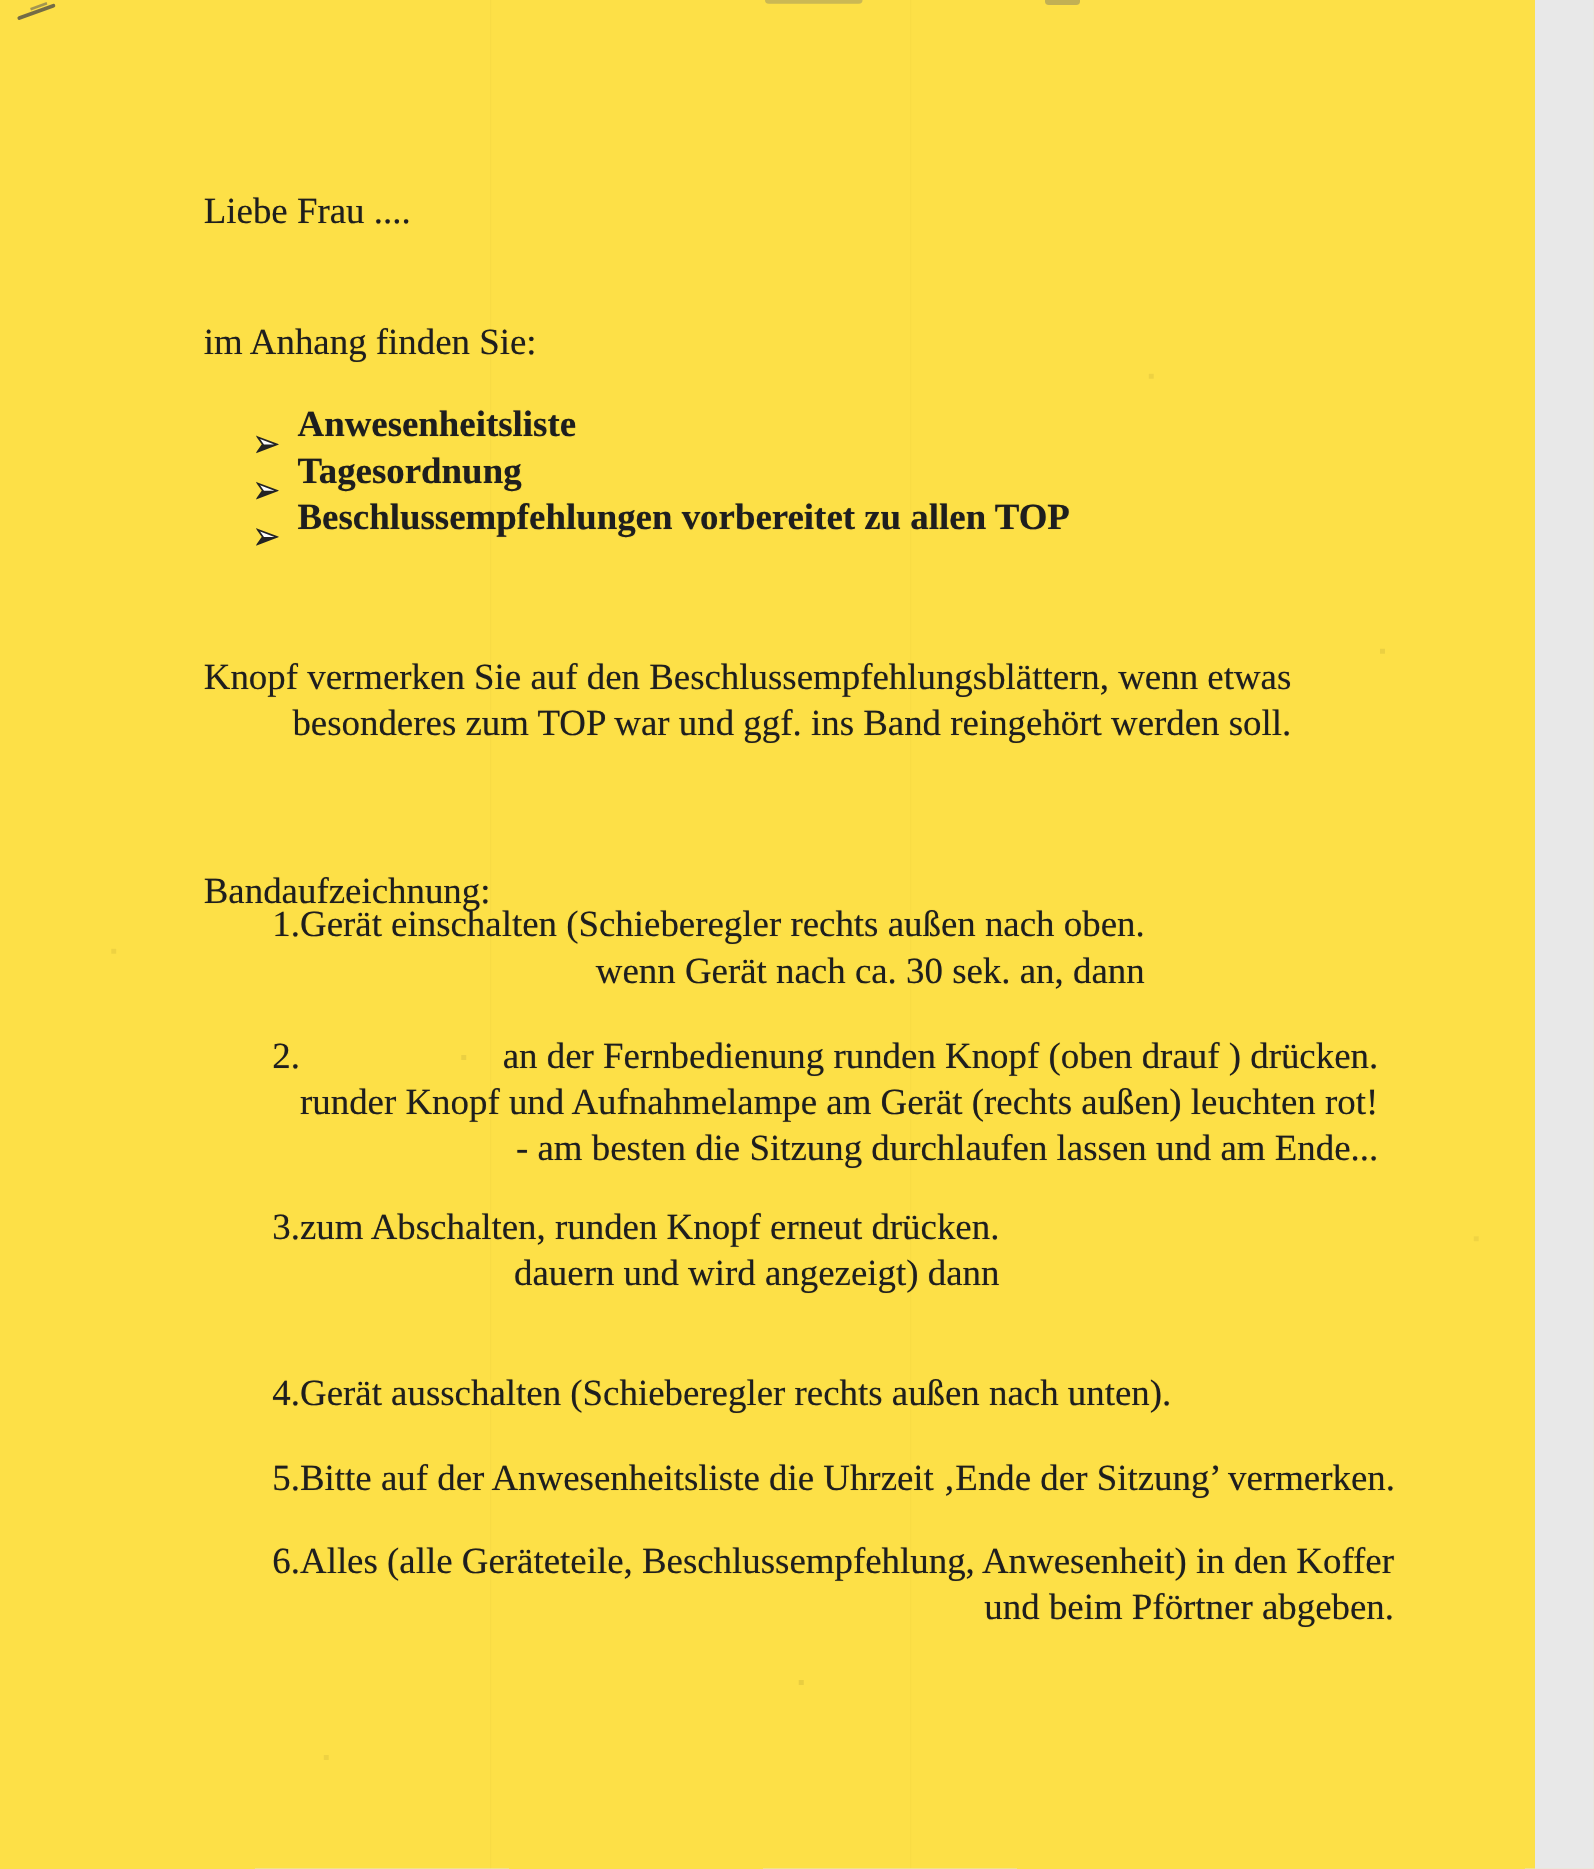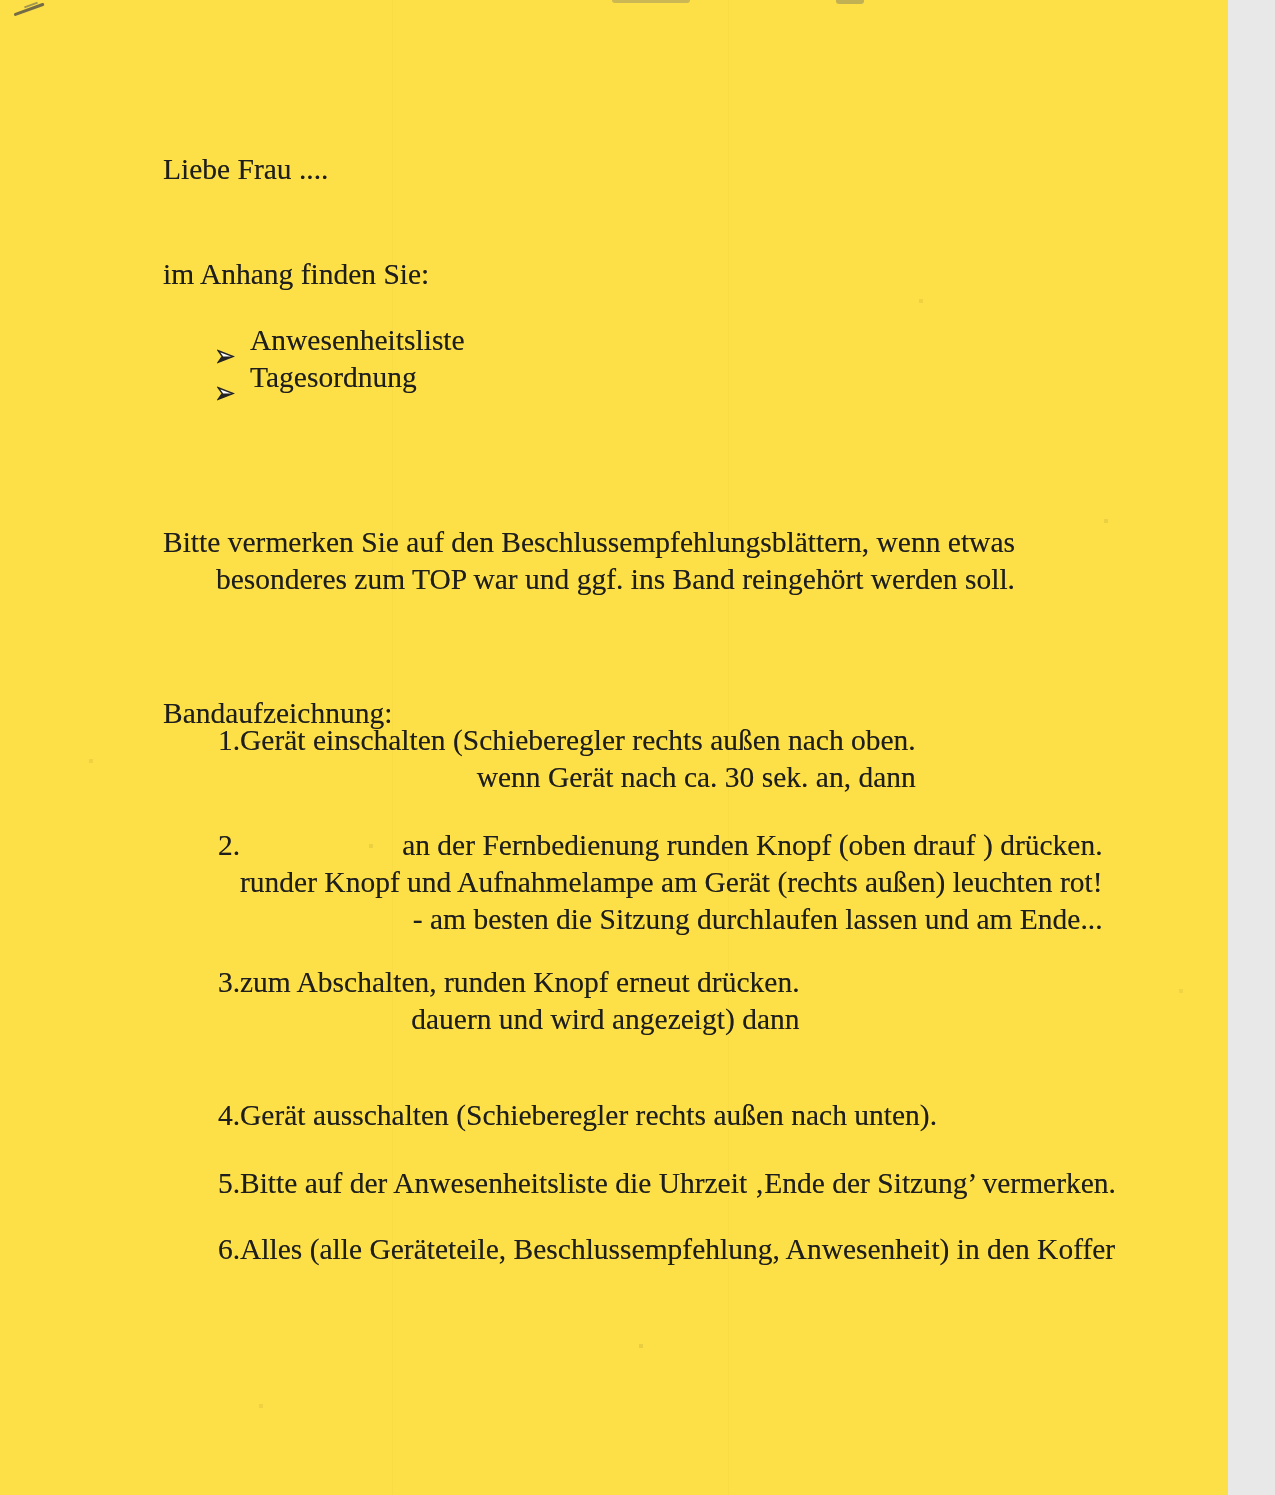--- a/index.html
+++ b/index.html
@@ -19,21 +19,21 @@
     color: #1e1e1e;
     text-shadow: 0 0 0.6px rgba(25,25,25,0.5);
     text-align: right;
   }
   .block { position: absolute; white-space: nowrap; }
 
   
   .lm { left: 163px; }
 
   
-  .bullets { left: 217px; top: 322px; }
+  .bullets { left: 205px; top: 322px; font-weight: bold; }
   .bullet-row { display: flex; align-items: flex-start; height: 37px; }
   .bullet-icon { width: 18px; margin-right: 15px; margin-top: 14px; flex: none; }
 
   
   .instr { left: 205px; display: flex; align-items: flex-start; }
   .num { width: 35px; flex: none; }
 
   
   .corner-mark {
     position: absolute; left: 13px; top: 8px; width: 32px; height: 2.5px;
@@ -92,24 +92,31 @@
           </svg></span>
       <span>Anwesenheitsliste</span>
     </div>
     <div class="bullet-row">
       <span class="bullet-icon"><svg width="18" height="15" viewBox="0 0 22 17" aria-hidden="true">
             <path d="M1.5 1.5 L20 8.5 L1.5 15.5 L6.5 8.5 Z" fill="#fdfdfd" stroke="#242424" stroke-width="1.7" stroke-linejoin="miter"></path>
             <path d="M1.5 15.5 L20 8.5 L6.5 8.5 Z" fill="#242424"></path>
           </svg></span>
       <span>Tagesordnung</span>
     </div>
+    <div class="bullet-row">
+      <span class="bullet-icon"><svg width="18" height="15" viewBox="0 0 22 17" aria-hidden="true">
+            <path d="M1.5 1.5 L20 8.5 L1.5 15.5 L6.5 8.5 Z" fill="#fdfdfd" stroke="#242424" stroke-width="1.7" stroke-linejoin="miter"></path>
+            <path d="M1.5 15.5 L20 8.5 L6.5 8.5 Z" fill="#242424"></path>
+          </svg></span>
+      <span>Beschlussempfehlungen vorbereitet zu allen TOP</span>
+    </div>
   </div>
 
   <div class="block lm" style="top:524px">
-    <div>Bitte vermerken Sie auf den Beschlussempfehlungsblättern, wenn etwas</div>
+    <div>Knopf vermerken Sie auf den Beschlussempfehlungsblättern, wenn etwas</div>
     <div>besonderes zum TOP war und ggf. ins Band reingehört werden soll.</div>
   </div>
 
   <div class="block lm" style="top:695px">Bandaufzeichnung:</div>
 
   <div class="block instr" style="top:722px">
     <span class="num">1.</span>
     <div>
       <div>Gerät einschalten (Schieberegler rechts außen nach oben.</div>
       <div>wenn Gerät nach ca. 30 sek. an, dann</div>
@@ -144,16 +151,17 @@
     <span class="num">5.</span>
     <div>
       <div>Bitte auf der Anwesenheitsliste die Uhrzeit ‚Ende der Sitzung’ vermerken.</div>
     </div>
   </div>
 
   <div class="block instr" style="top:1231px">
     <span class="num">6.</span>
     <div>
       <div>Alles (alle Geräteteile, Beschlussempfehlung, Anwesenheit) in den Koffer</div>
+      <div>und beim Pförtner abgeben.</div>
     </div>
   </div>
 
 </div>
 
 </body></html>

